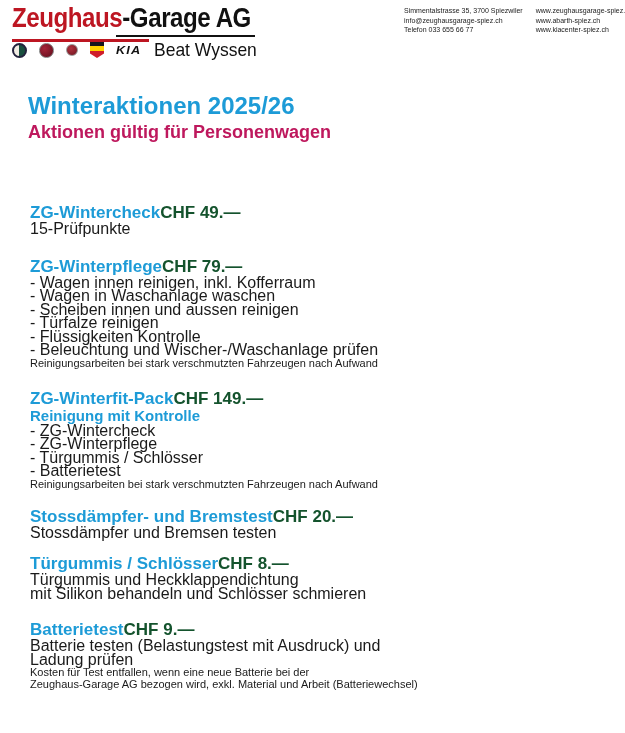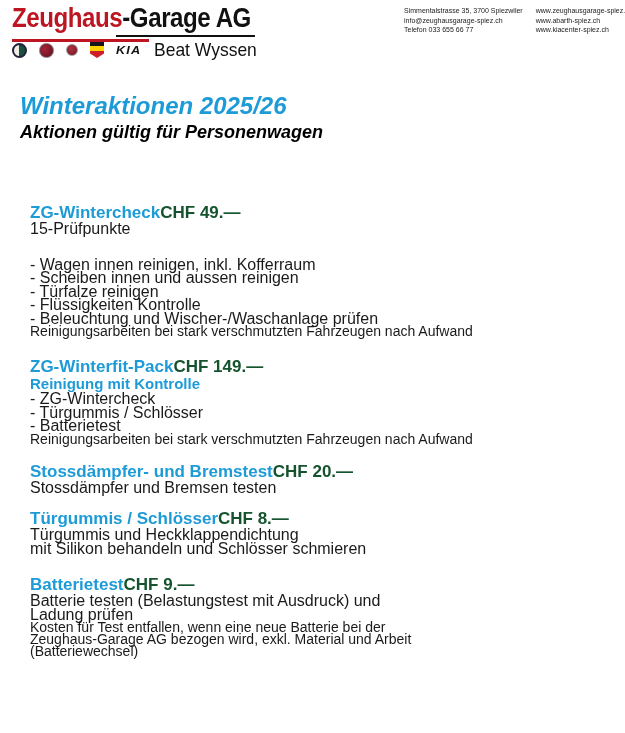--- a/index.html
+++ b/index.html
@@ -49,32 +49,32 @@
     background:linear-gradient(180deg,#16161d 0 28%, #ffd300 28% 55%, #cf1e2a 55% 100%);
   }
   .logo-kia {
     font-size:11px; font-weight:bold; font-style:italic; letter-spacing:1px;
     color:#121212; line-height:15px; transform:scaleX(1.15); transform-origin:left center;
   }
   .contact { position:absolute; left:404px; top:6px; display:flex; gap:13px; }
   .contact-col { font-size:7px; line-height:9.5px; color:#222222; white-space:nowrap; }
 
   
-  .title-block { position:absolute; left:20px; top:92px;font-style:italic; }
+  .title-block { position:absolute; left:28px; top:92px; }
   .doc-title { font-size:24px; line-height:27px; font-weight:bold; color:#1d9bd7; }
-  .doc-subtitle { font-size:18px; line-height:21px; font-weight:bold; color:#000000; margin-top:3px; }
+  .doc-subtitle { font-size:18px; line-height:21px; font-weight:bold; color:#be185d; margin-top:3px; }
 
   
   .content { position:absolute; left:30px; top:204px; width:460px; }
   .sec-head { display:flex; justify-content:flex-start; align-items:baseline; }
   .sec-title { font-size:17px; line-height:18px; font-weight:bold; color:#1d9bd7; white-space:nowrap; }
   .sec-price { font-size:17px; line-height:18px; font-weight:bold; color:#14532d; white-space:nowrap; }
   .sec-subtitle { font-size:15px; line-height:16px; font-weight:bold; color:#1d9bd7; }
   .sec-line { font-size:16px; line-height:13.5px; color:#1a1a1a; }
-  .sec-note { font-size:14px; line-height:12px; color:#1a1a1a; }
+  .sec-note { font-size:11px; line-height:12px; color:#1a1a1a; }
   .gap22 { margin-top:22px; }
   .gap21 { margin-top:21px; }
   .gap18 { margin-top:18px; }
   .gap16 { margin-top:16px; }
 </style>
 </head>
 <body>
 
 <div class="page">
 
@@ -116,35 +116,41 @@
 
     <section>
       <div class="sec-head">
         <div class="sec-title">ZG-Wintercheck</div>
         <div class="sec-price">CHF 49.—</div>
       </div>
       <div class="sec-line">15-Prüfpunkte</div>
     </section>
 
     <section class="gap22">
+      <div class="sec-head">
+        <div class="sec-title">ZG-Winterpflege</div>
+        <div class="sec-price">CHF 79.—</div>
+      </div>
       <div class="sec-line">- Wagen innen reinigen, inkl. Kofferraum</div>
+      <div class="sec-line">- Wagen in Waschanlage waschen</div>
       <div class="sec-line">- Scheiben innen und aussen reinigen</div>
       <div class="sec-line">- Türfalze reinigen</div>
       <div class="sec-line">- Flüssigkeiten Kontrolle</div>
       <div class="sec-line">- Beleuchtung und Wischer-/Waschanlage prüfen</div>
       <div class="sec-note">Reinigungsarbeiten bei stark verschmutzten Fahrzeugen nach Aufwand</div>
     </section>
 
     <section class="gap21">
       <div class="sec-head">
         <div class="sec-title">ZG-Winterfit-Pack</div>
         <div class="sec-price">CHF 149.—</div>
       </div>
       <div class="sec-subtitle">Reinigung mit Kontrolle</div>
       <div class="sec-line">- ZG-Wintercheck</div>
+      <div class="sec-line">- ZG-Winterpflege</div>
       <div class="sec-line">- Türgummis / Schlösser</div>
       <div class="sec-line">- Batterietest</div>
       <div class="sec-note">Reinigungsarbeiten bei stark verschmutzten Fahrzeugen nach Aufwand</div>
     </section>
 
     <section class="gap18">
       <div class="sec-head">
         <div class="sec-title">Stossdämpfer- und Bremstest</div>
         <div class="sec-price">CHF 20.—</div>
       </div>

